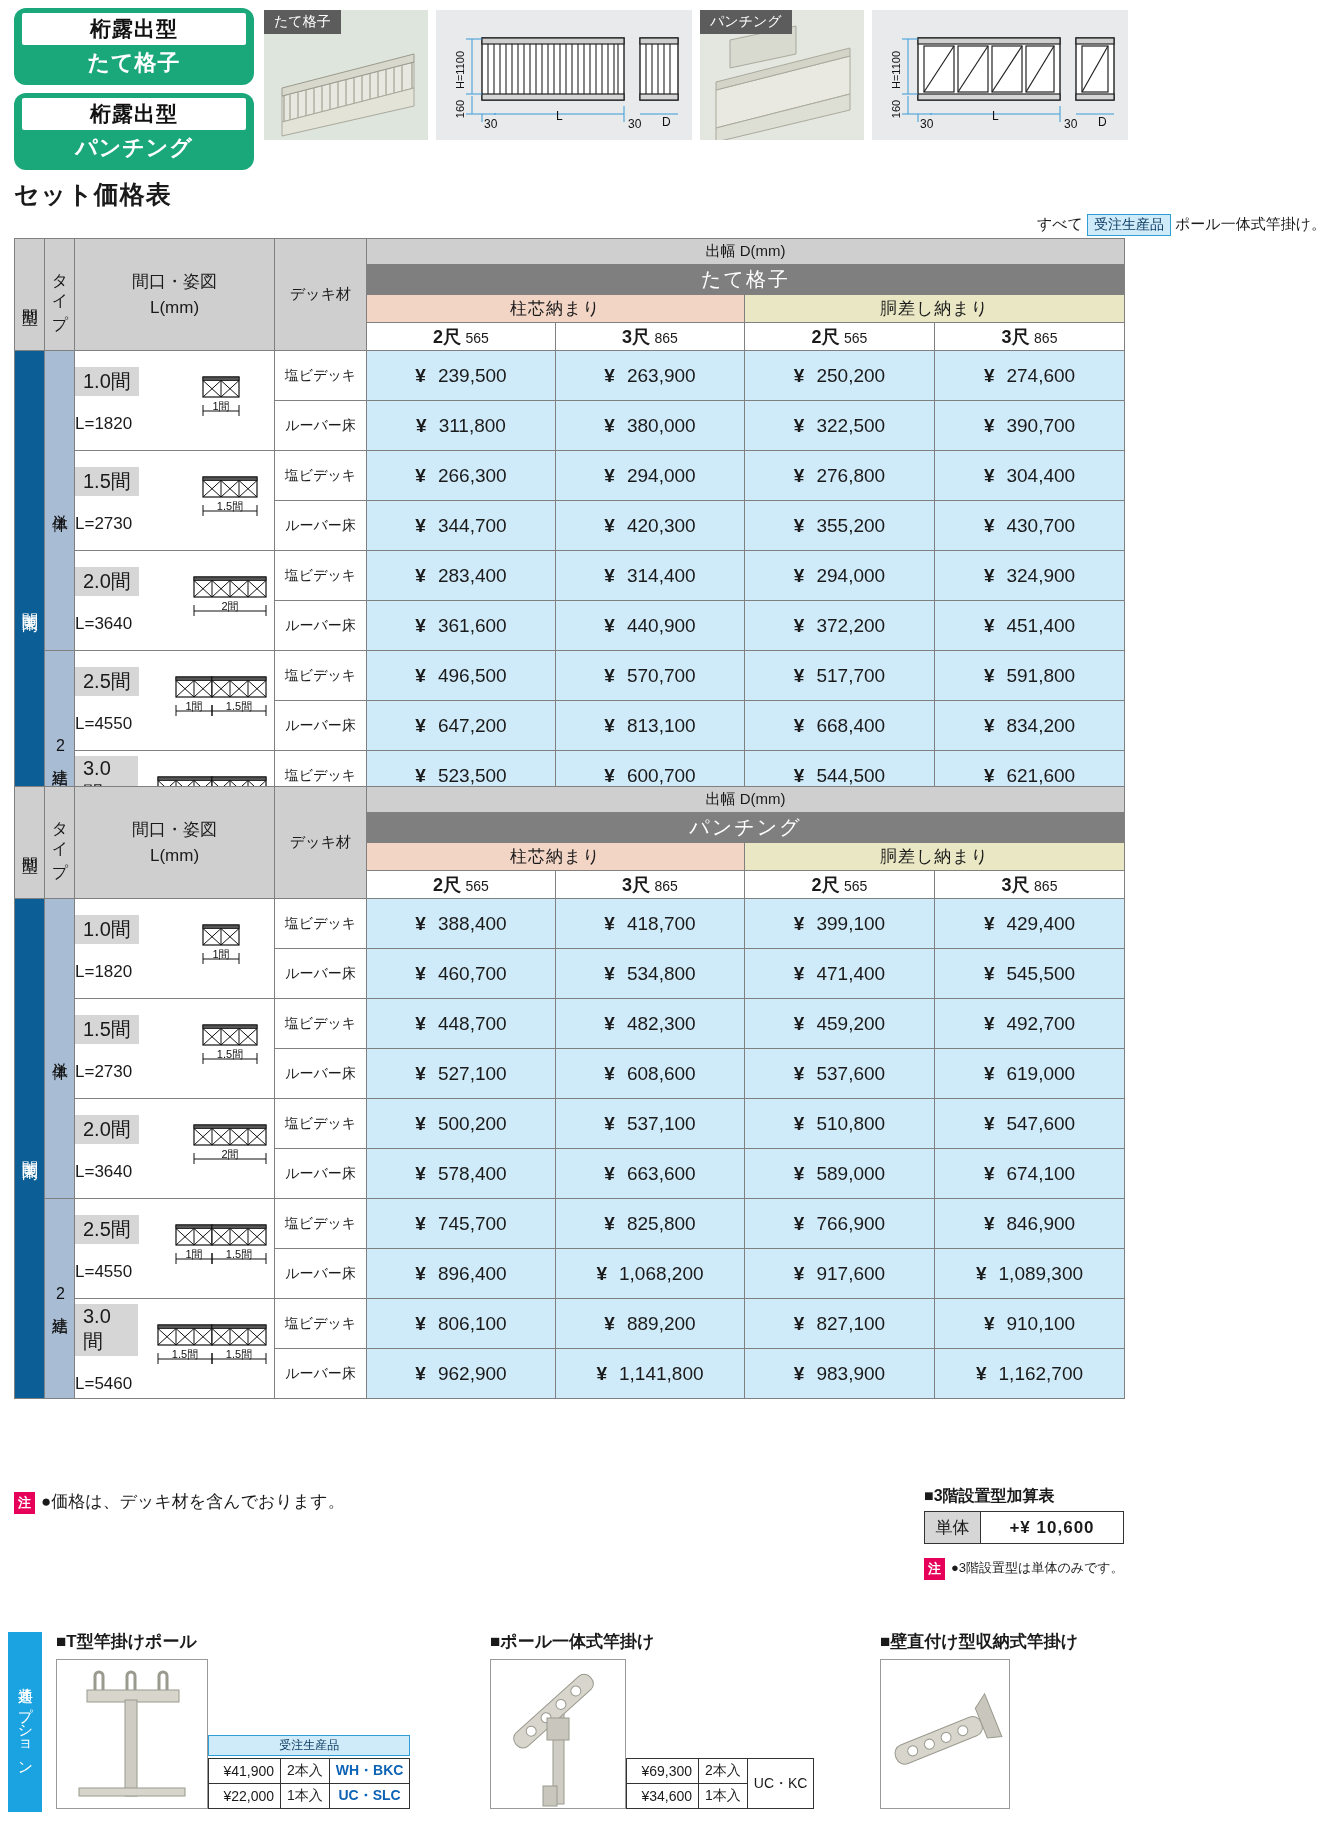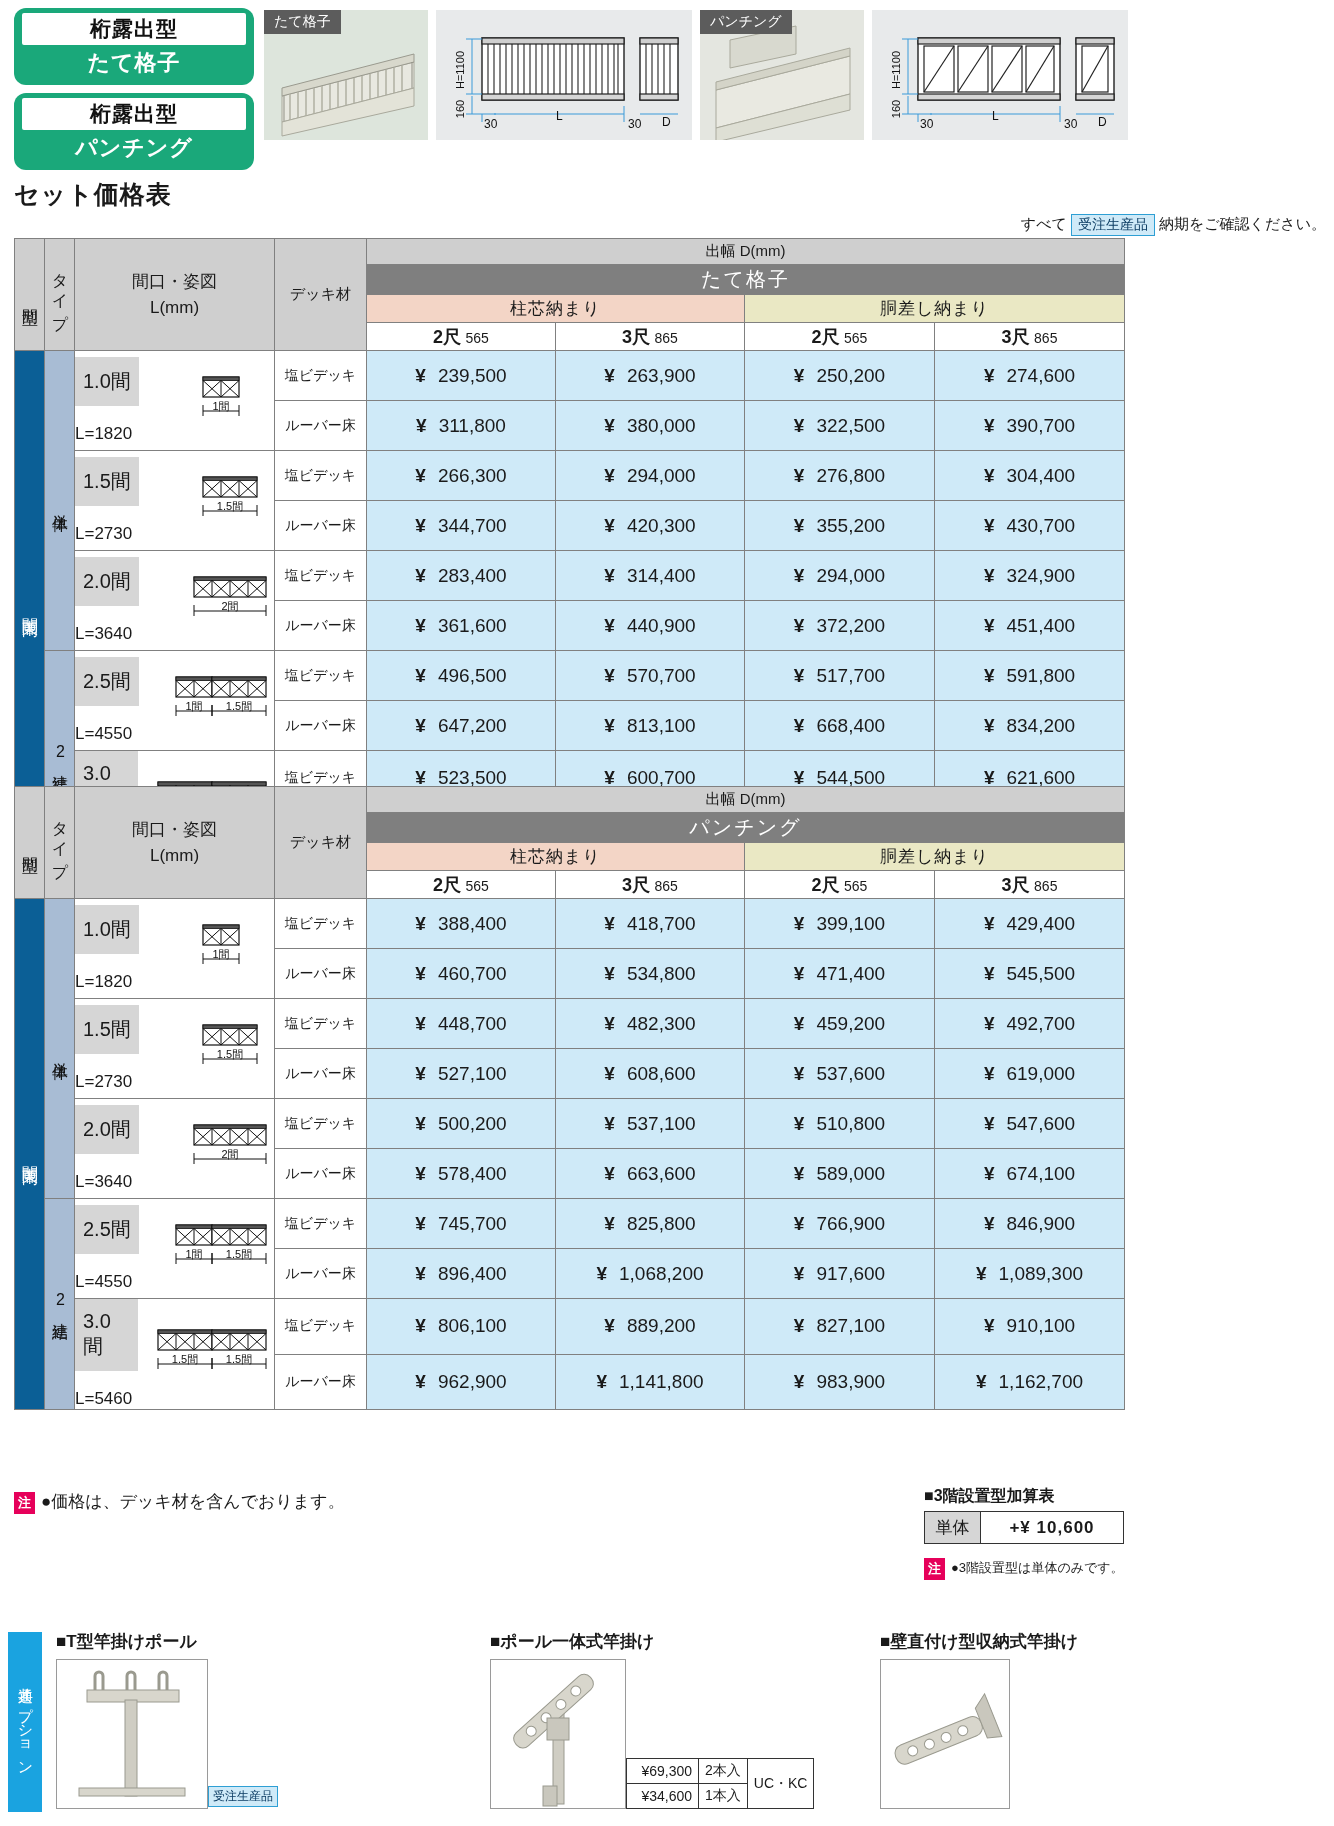--- a/index.html
+++ b/index.html
@@ -67,21 +67,21 @@
   .vcell { background:#cfcfcf; text-align:center; font-size:16px; }
   .vtext { writing-mode:vertical-rl; text-orientation:upright; display:inline-block;
            letter-spacing:2px; line-height:1.05; }
 
   .col-madori { background:#0b5f96; color:#ffffff; width:30px; text-align:center; }
   .col-type   { background:#a8bcd4; color:#111; width:30px; text-align:center; }
 
   .cell-spec { background:#ffffff; padding:6px 8px; position:relative; height:100px; }
   .spec-grid { display:flex; align-items:center; gap:14px; height:100%; }
   .spec-left { width:108px; }
-  .spec-ken { background:#d6d6d6; display:inline-block; font-size:20px; padding:11px 8px; }
+  .spec-ken { background:#d6d6d6; display:inline-block; font-size:20px; padding:1px 8px; }
   .spec-l { font-size:17px; margin-top:18px; display:block; }
   .spec-fig { flex:1; }
 
   .cell-deck { background:#ffffff; text-align:center; font-size:14px; height:50px; width:92px;margin-left:16px; }
 
   .cell-price { background:#cfeaf8; text-align:center; height:50px; font-size:19px; font-weight:bold; }
   .cell-price .yen { font-weight:bold; margin-right:12px; }
 
   
   .note-row { position:absolute; left:14px; font-size:17px; }
@@ -283,21 +283,21 @@
       <text x="48" y="118" font-size="12" fill="#111" font-family="Liberation Sans, sans-serif">30</text>
       <text x="120" y="110" font-size="12" fill="#111" font-family="Liberation Sans, sans-serif">L</text>
       <text x="192" y="118" font-size="12" fill="#111" font-family="Liberation Sans, sans-serif">30</text>
       <text x="226" y="116" font-size="12" fill="#111" font-family="Liberation Sans, sans-serif">D</text>
     </svg>
   </div>
 </div>
 
 <div class="sec-title">セット価格表</div>
 <div class="note-top">
-  <span>すべて</span><span class="chip-order">受注生産品</span><span>納期をご確認ください。</span>
+  <span>すべて</span><span class="chip-order">受注生産品</span><span>ポール一体式竿掛け。</span>
 </div>
 
 <table class="price t1" id="table-0">
     <colgroup>
       <col style="width:30px">
       <col style="width:30px">
       <col style="width:200px">
       <col style="width:92px">
       <col style="width:189px">
       <col style="width:189px">
@@ -841,20 +841,34 @@
         <rect x="22" y="128" width="106" height="8" fill="#d8d6cc" stroke="#9a9a8f"></rect>
         <g stroke="#9a9a8f" fill="none" stroke-width="3">
           <path d="M38 30 v-14 a4 4 0 0 1 8 0 v14"></path>
           <path d="M70 30 v-14 a4 4 0 0 1 8 0 v14"></path>
           <path d="M102 30 v-14 a4 4 0 0 1 8 0 v14"></path>
         </g>
       </svg>
     </div>
     <div>
       <div class="chip-order-sm">受注生産品</div>
+      <table class="opt-price">
+        <tbody>
+            <tr>
+          <td class="pcol">¥41,900</td>
+          <td>2本入</td>
+          <td class="ccol">WH・BKC</td>
+        </tr>
+        <tr>
+          <td class="pcol">¥22,000</td>
+          <td>1本入</td>
+          <td class="ccol">UC・SLC</td>
+        </tr>
+      </tbody>
+        </table>
     </div>
   </div>
 </div>
 
 <div class="opt o2">
   <div class="opt-h">■ポール一体式竿掛け</div>
   <div class="opt-body">
     <div class="opt-img" style="width:136px;height:150px;">
       <svg width="134" height="148">
         <rect width="134" height="148" fill="#ffffff"></rect>

